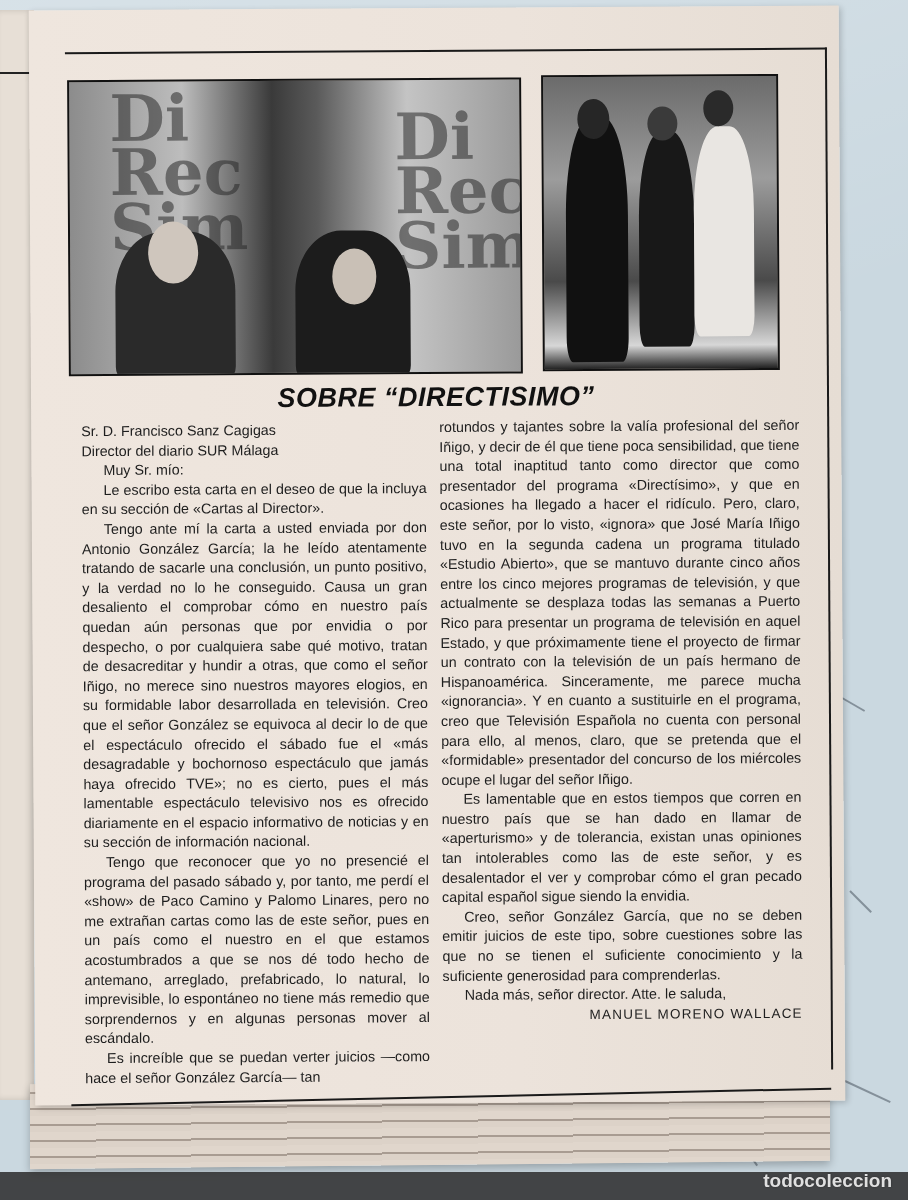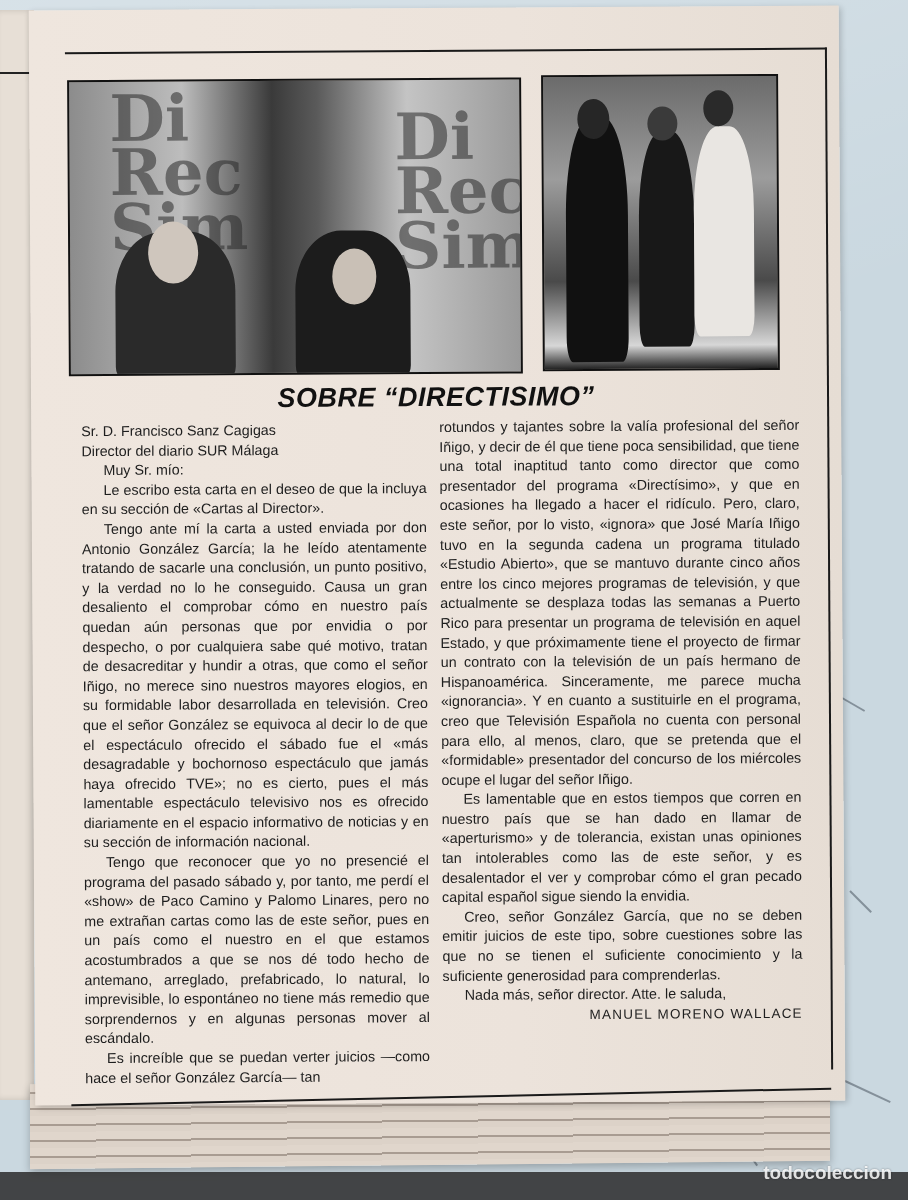--- a/index.html
+++ b/index.html
@@ -61,21 +61,21 @@
   .col {
     position: absolute; top: 412px; font-size: 14.3px; line-height: 19.6px; color: #1e1e1e;
     text-align: justify;
   }
   .col-left { left: 50px; width: 345px; }
   .col-right { left: 408px; width: 360px; top: 410px; }
   .col p { margin: 0; }
   .indent { text-indent: 22px; }
   .signature { text-align: right; letter-spacing: 1.2px; font-size: 13.5px; }
   .watermark {
-    position: absolute; right: 16px; bottom: 16px; font-family: "Liberation Sans", sans-serif;
+    position: absolute; right: 16px; bottom: 8px; font-family: "Liberation Sans", sans-serif;
     font-weight: bold; font-size: 19px; color: rgba(255,255,255,.85);
     text-shadow: 0 0 2px rgba(0,0,0,.4);
     margin-left: 8px;
   }
   .bottom-shadow { position:absolute; left:0; right:0; bottom:0; height:28px; background:#2a2a2a; opacity:.85; }
 </style>
 </head>
 <body>
 
 <div class="table-surface">

